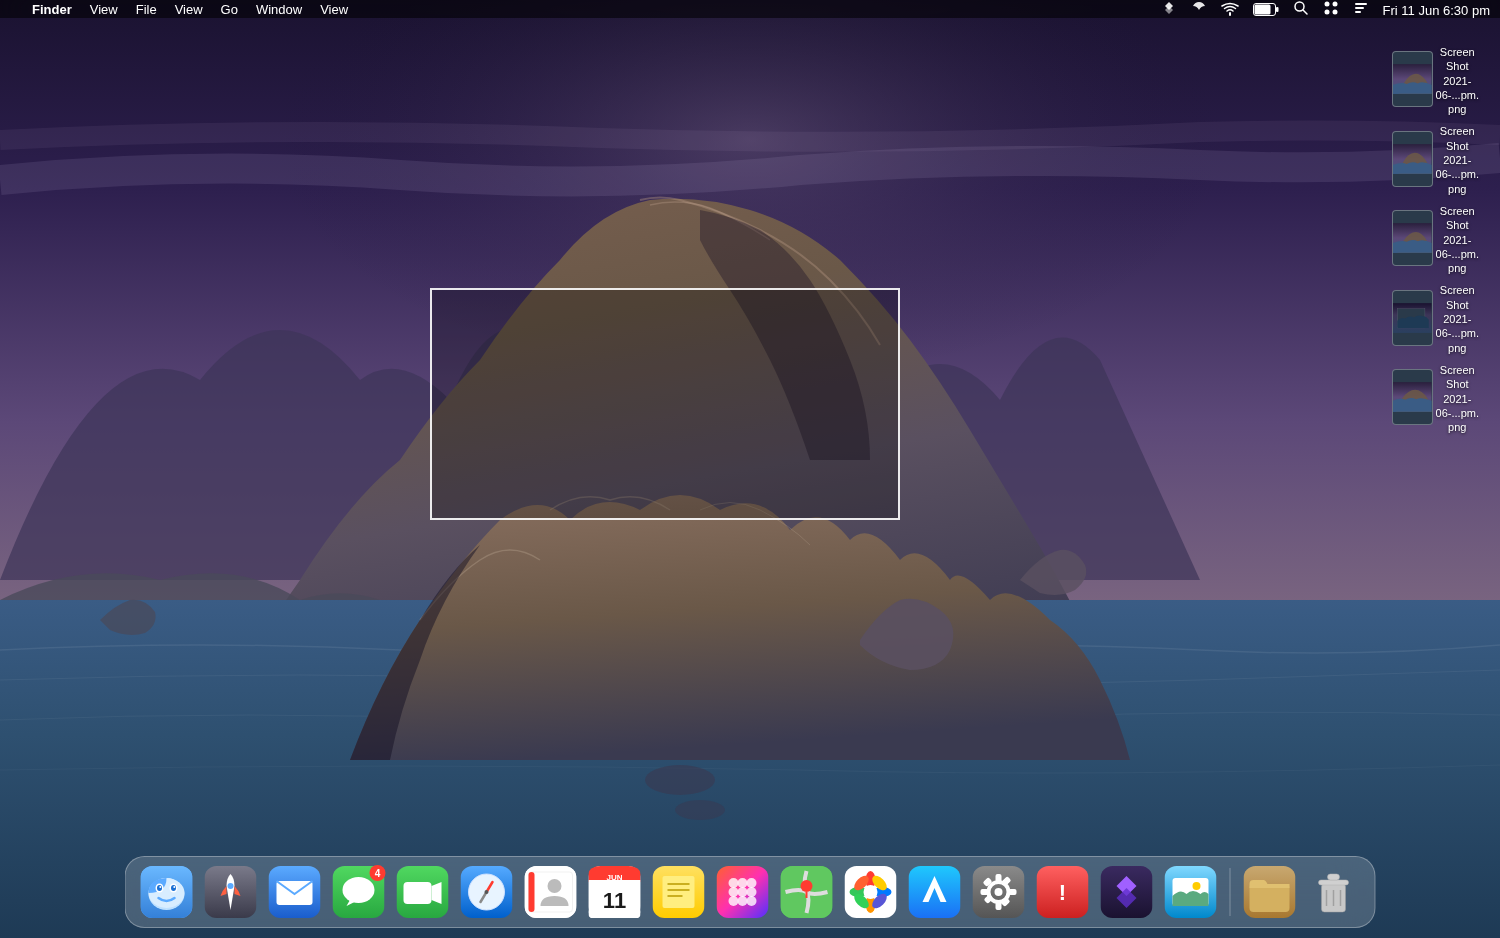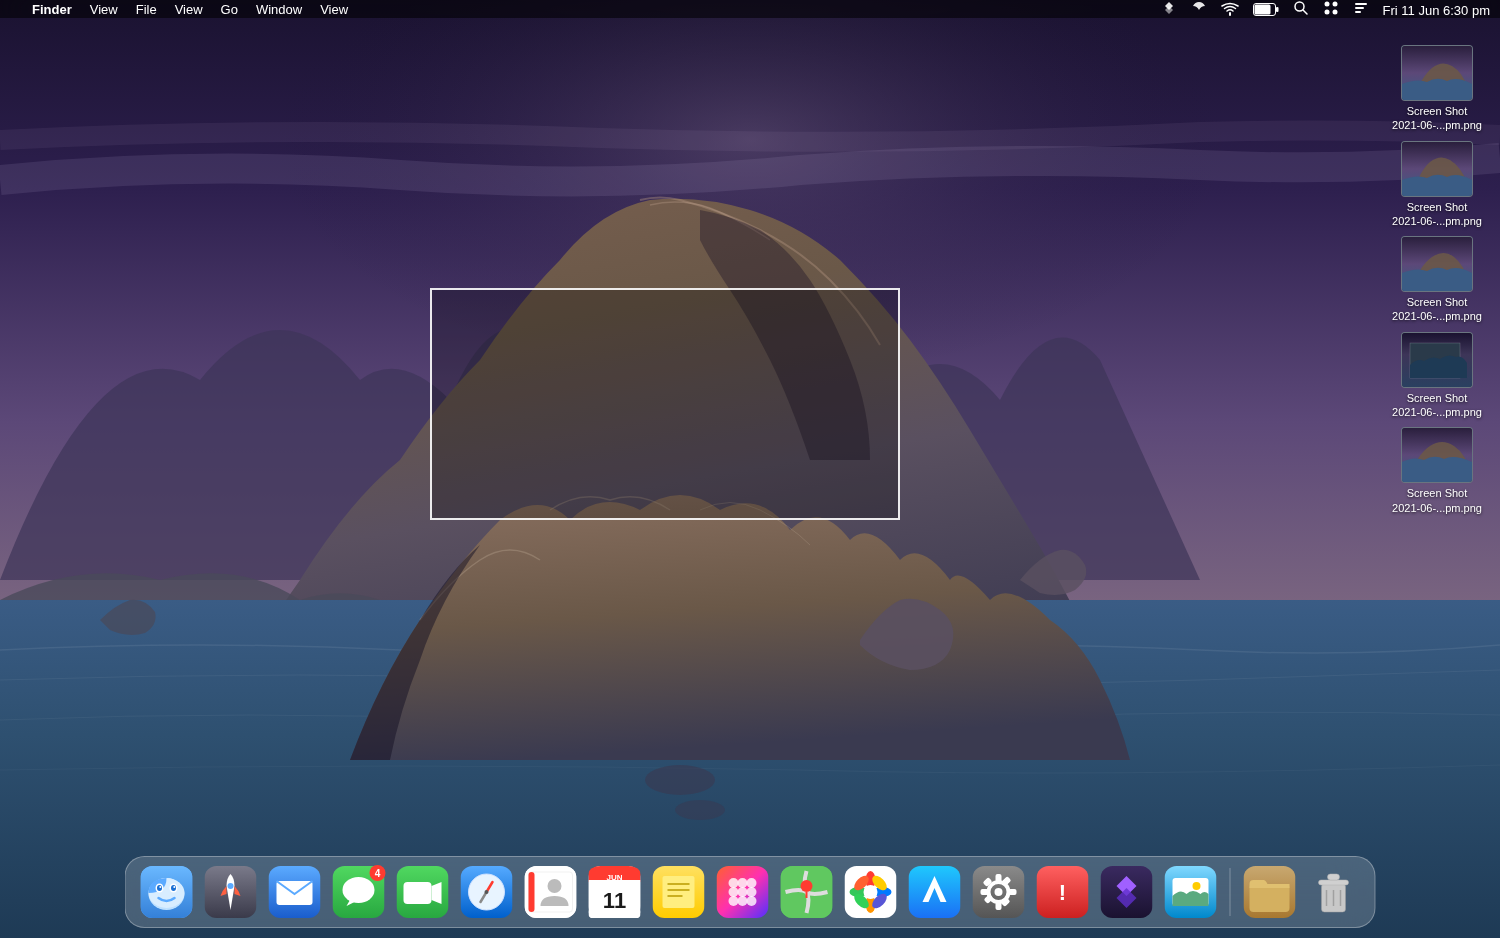--- a/index.html
+++ b/index.html
@@ -115,21 +115,21 @@
       right: 18px;
       display: flex;
       flex-direction: column;
       align-items: center;
       gap: 8px;
       z-index: 50;
     }
 
     .desktop-icon-item {
       display: flex;
-      flex-direction: column;
+      flex-direction: row;
       align-items: center;
       width: 90px;
       cursor: pointer;
     }
 
     .desktop-icon-thumb {
       width: 72px;
       height: 56px;
       border-radius: 4px;
       border: 1px solid rgba(255,255,255,0.3);

